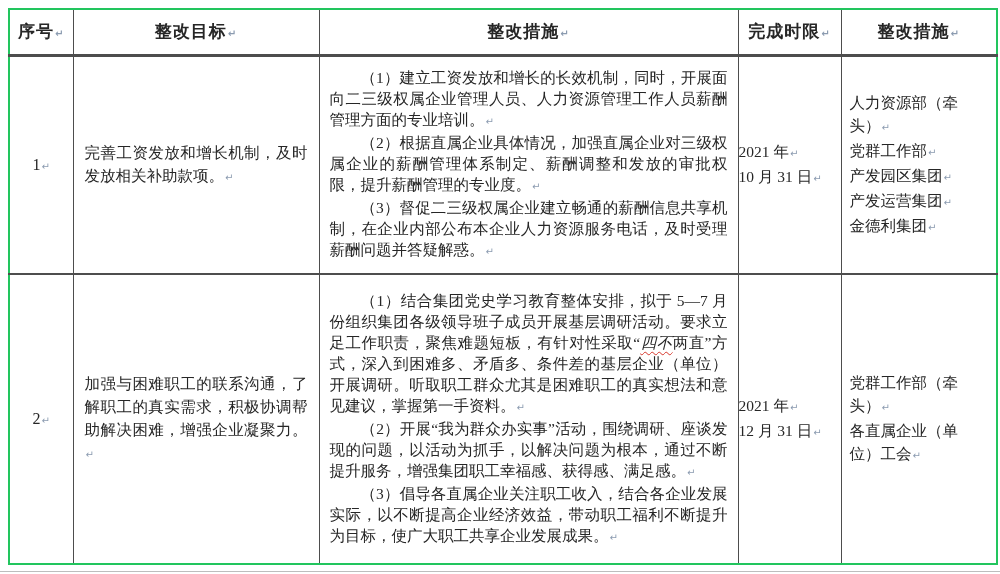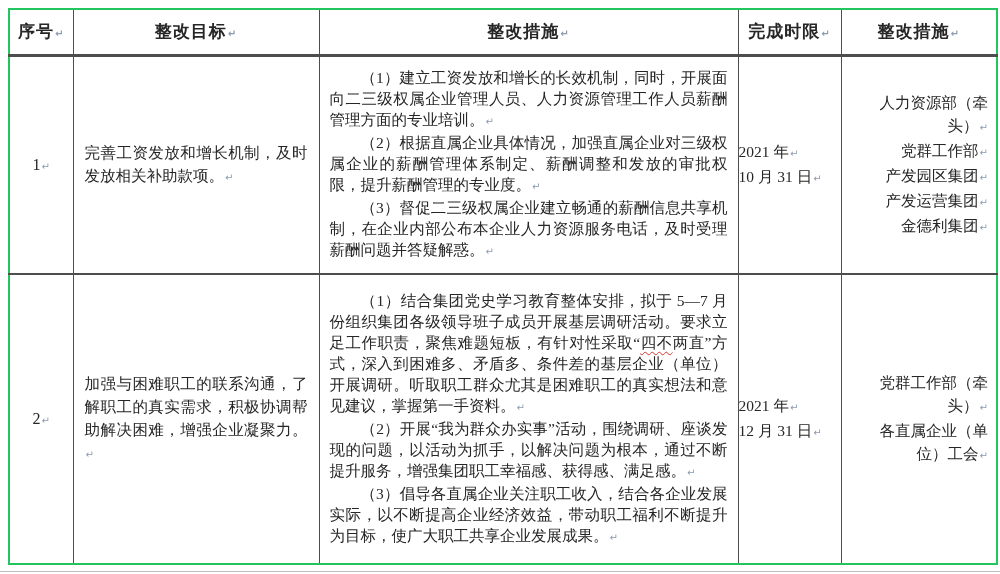--- a/index.html
+++ b/index.html
@@ -19,31 +19,31 @@
              text-align:center; letter-spacing:1px; }
   tbody tr.r1 { height:219px; }
   tbody tr.r2 { height:290px; }
   tbody tr { border-top:2px solid #4d4d4d; }
 
   td.no { text-align:center; font-size:16px; }
   td.goal { padding:12px 11px; font-size:15.5px; line-height:23px; text-align:justify; }
   td.measures { padding:3px 10px; font-size:15.5px; line-height:21px; }
   td.measures .para { margin:0; text-indent:2em; text-align:justify; }
   td.deadline { text-align:left; font-size:15.5px; line-height:23px; }
-  td.units { padding:15px 8px; font-size:15.5px; line-height:23px; text-align:right; }
+  td.units { padding:15px 8px; font-size:15.5px; line-height:23px; text-align:left; }
 
   .pmark { color:#8b9bb0; font-size:10px; margin-left:1px;
            font-family:"DejaVu Sans",sans-serif; vertical-align:baseline; }
 
   .wavy-blue { text-decoration-style:wavy;
                text-decoration-color:#2753d8; text-decoration-thickness:1px;
                text-underline-offset:3px; text-decoration-skip-ink:none; }
   .wavy-red  { text-decoration:underline; text-decoration-style:wavy;
                text-decoration-color:#d6372b; text-decoration-thickness:1px;
-               text-underline-offset:3px; text-decoration-skip-ink:none; }
+               text-underline-offset:3px; text-decoration-skip-ink:none;font-style:italic; }
 
   .page-edge { position:absolute; left:0; top:571px; width:1000px; height:1px;
                background:#bdbdbd; }
 </style>
 </head>
 <body>
 
 <div class="page">
   <table class="doc">
     <colgroup>

